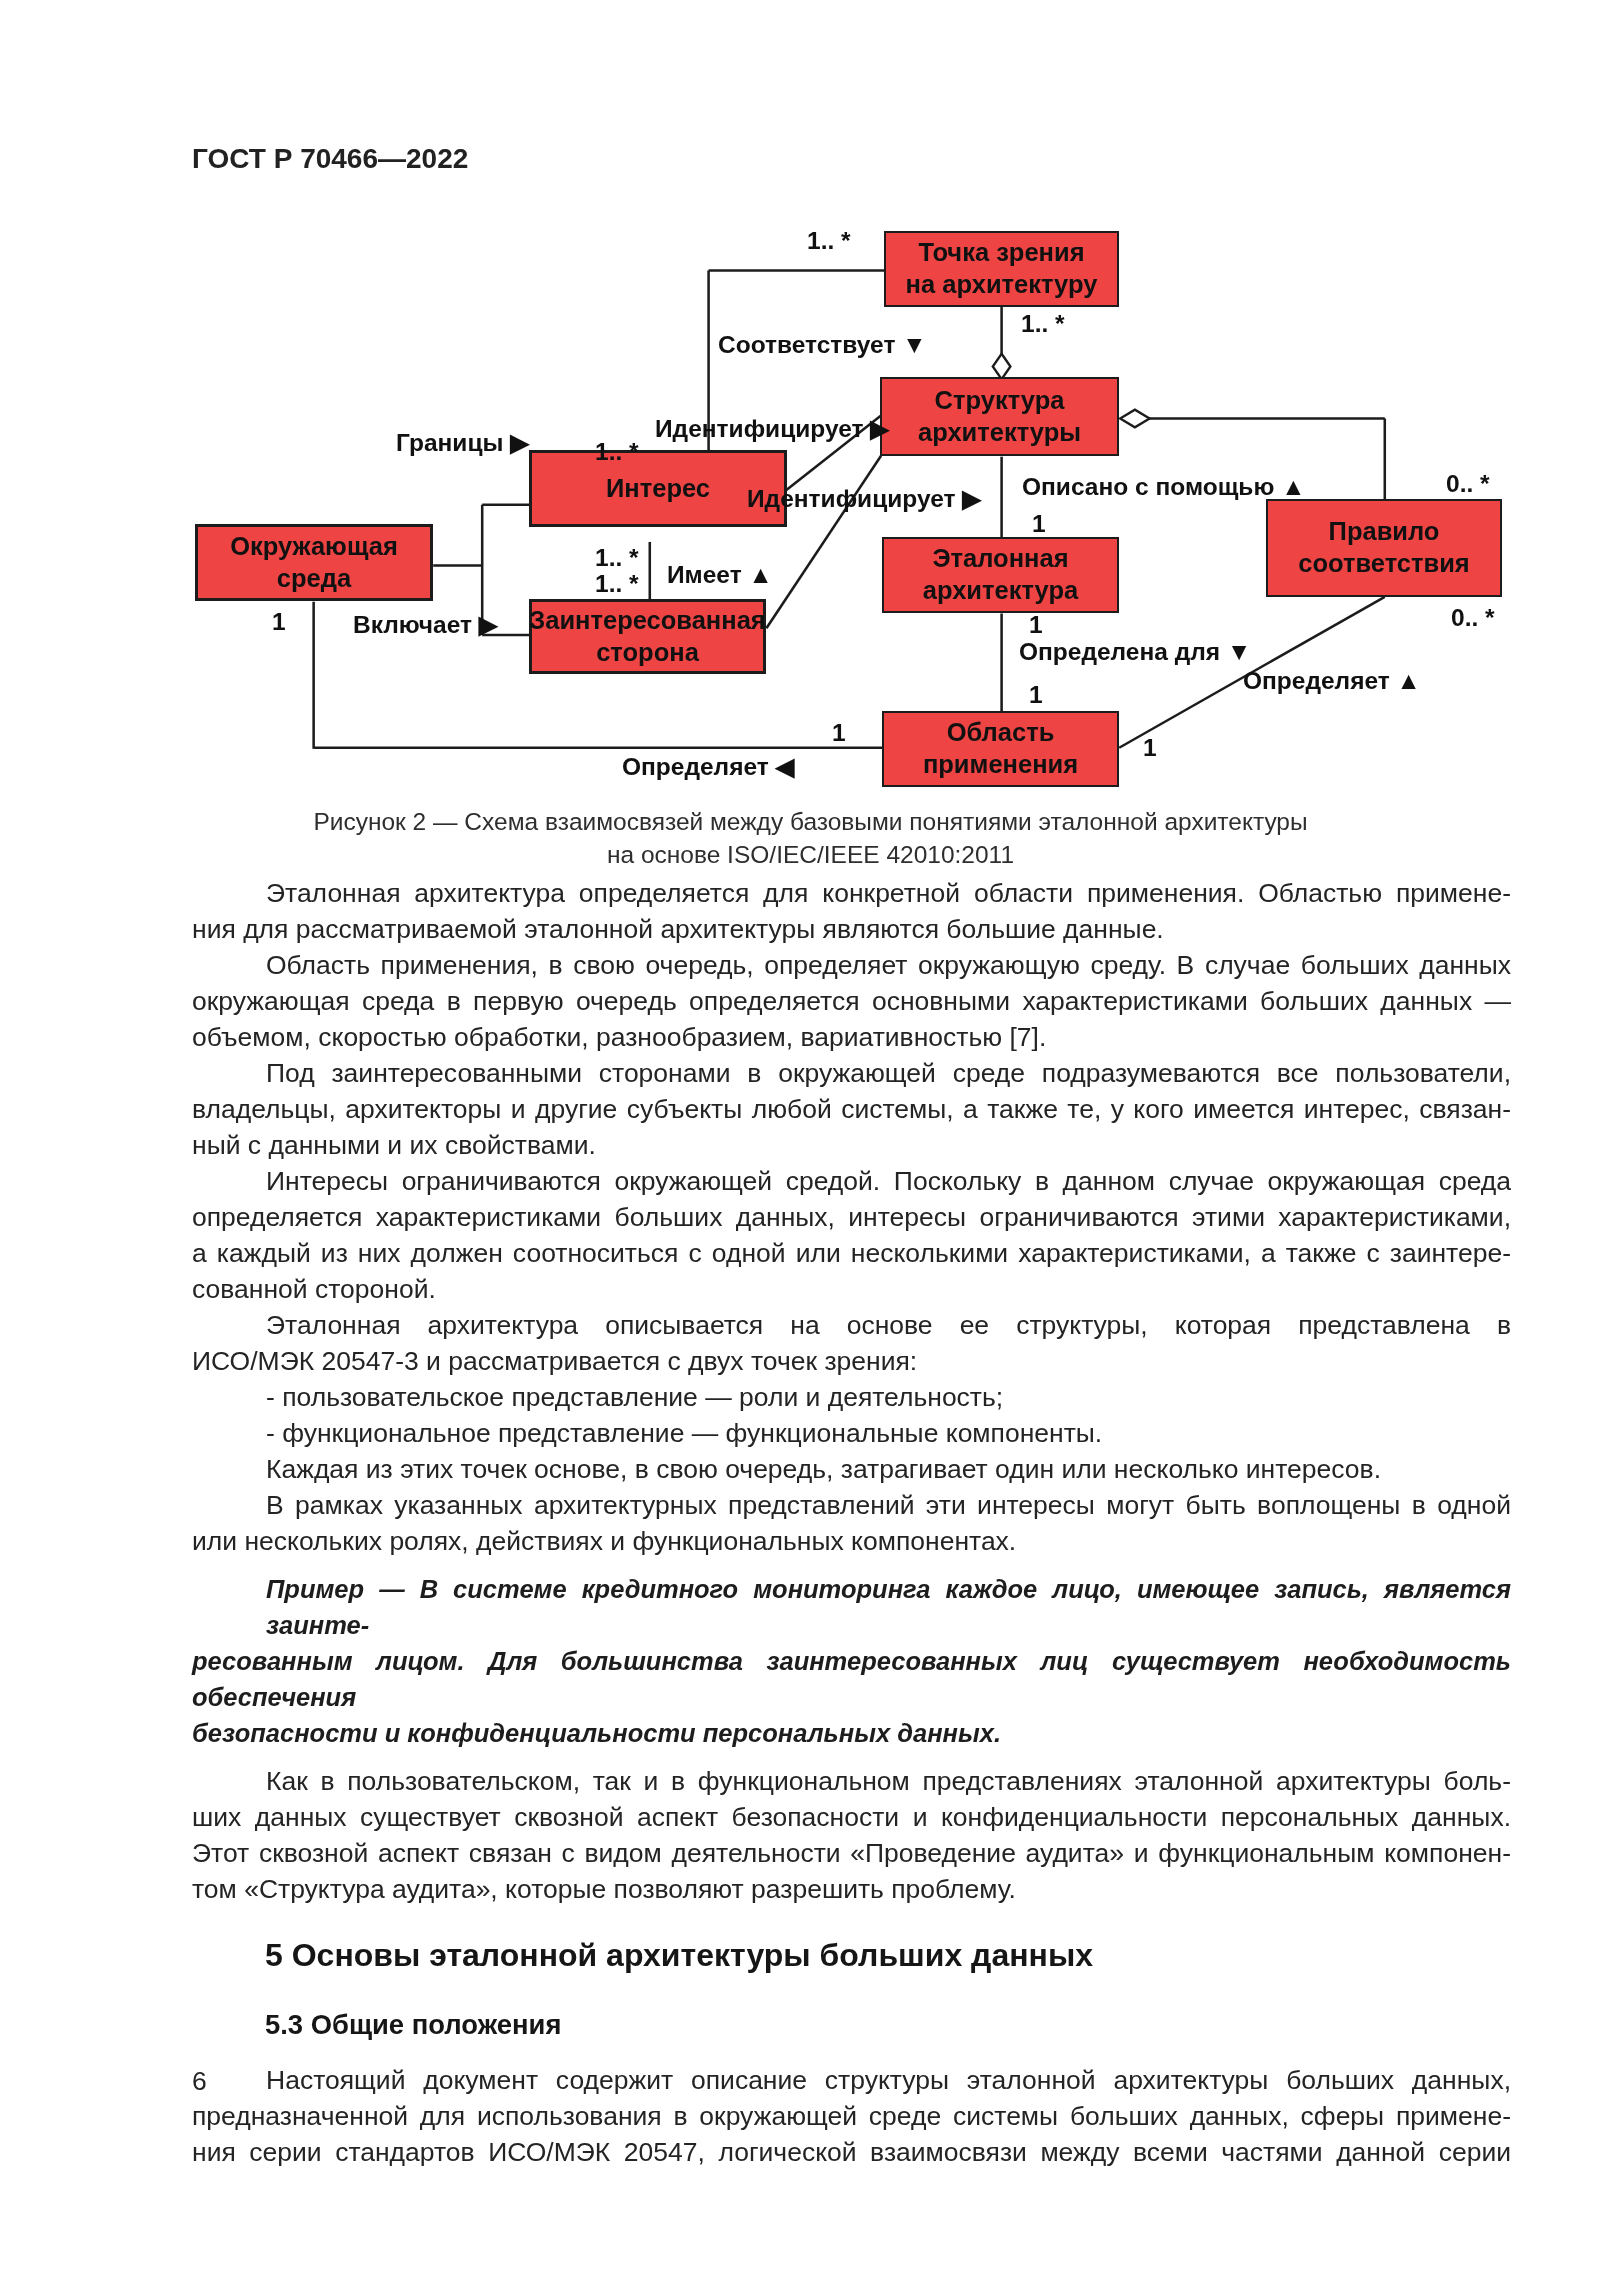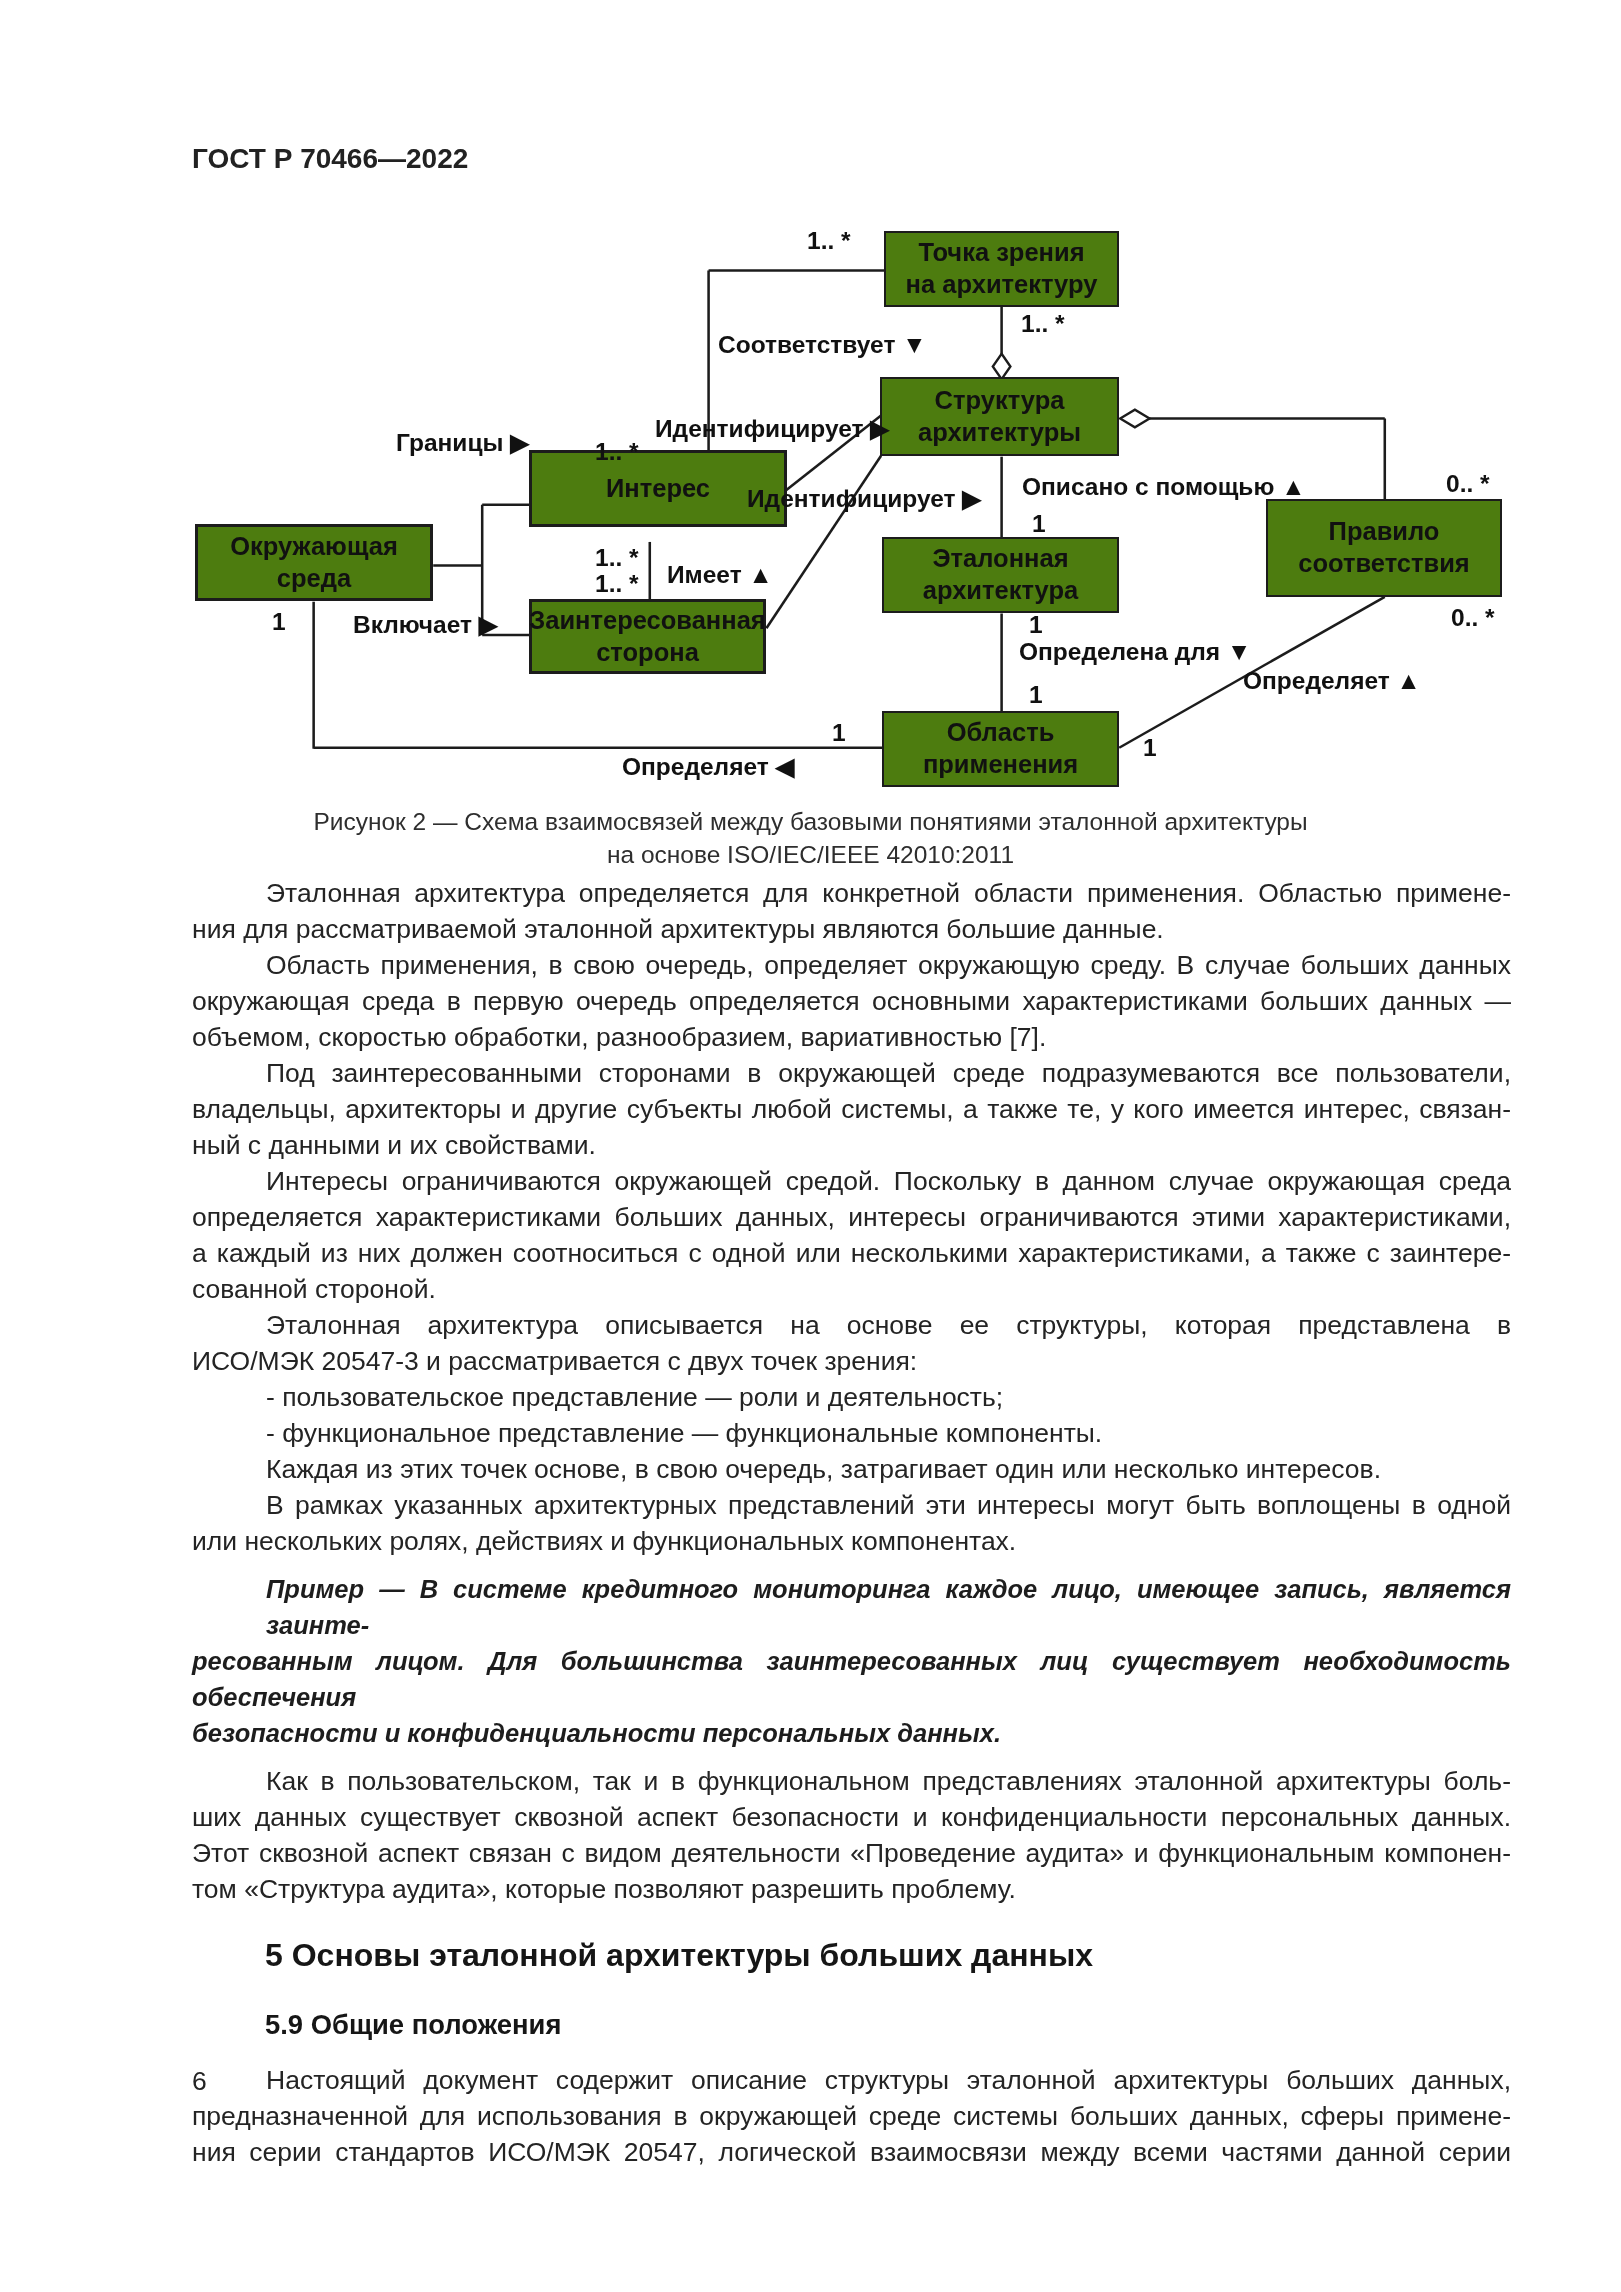--- a/index.html
+++ b/index.html
@@ -6,21 +6,21 @@
   body{
     width:1621px;height:2293px;position:relative;background:#ffffff;
     font-family:"Liberation Sans", sans-serif;color:#1f1f1f;overflow:hidden;
   }
   
   .doc-header{position:absolute;left:192px;top:143px;font-size:28px;font-weight:bold;color:#222;}
   
   #figure-layer{position:absolute;left:0;top:0;width:1621px;height:882px;}
   #fig-svg{position:absolute;left:0;top:0;}
   .dbox{
-    position:absolute;background:#4d7c0f;border:2.9px solid #1c1c1c;
+    position:absolute;background:#ef4444;border:2.9px solid #1c1c1c;
     display:flex;align-items:center;justify-content:center;text-align:center;
     font-size:25.5px;font-weight:bold;line-height:1.25;color:#111;box-sizing:border-box;
     padding:2px 19px;
   }
   .dbox.thick{border-width:3.9px;}
   .flabel{
     position:absolute;font-size:24.5px;font-weight:bold;color:#111;
     line-height:1;white-space:nowrap;
   }
   .fig-caption{
@@ -157,21 +157,21 @@
       <div class="line jfull">ресованным лицом. Для большинства заинтересованных лиц существует необходимость обеспечения</div>
       <div class="line">безопасности и конфиденциальности персональных данных.</div>
     </div>
     <div class="para body">
       <div class="line jfull indent">Как в пользовательском, так и в функциональном представлениях эталонной архитектуры боль-</div>
       <div class="line jfull">ших данных существует сквозной аспект безопасности и конфиденциальности персональных данных.</div>
       <div class="line jfull">Этот сквозной аспект связан с видом деятельности «Проведение аудита» и функциональным компонен-</div>
       <div class="line">том «Структура аудита», которые позволяют разрешить проблему.</div>
     </div>
     <div class="h-sec">5  Основы эталонной архитектуры больших данных</div>
-    <div class="h-sub">5.9  Общие положения</div>
+    <div class="h-sub">5.3  Общие положения</div>
     <div class="para body">
       <div class="line jfull indent">Настоящий документ содержит описание структуры эталонной архитектуры больших данных,</div>
       <div class="line jfull">предназначенной для использования в окружающей среде системы больших данных, сферы примене-</div>
       <div class="line jfull">ния серии стандартов ИСО/МЭК 20547, логической взаимосвязи между всеми частями данной серии</div>
     </div>
   </div>
 
 <div class="page-num">6</div>
 
 

